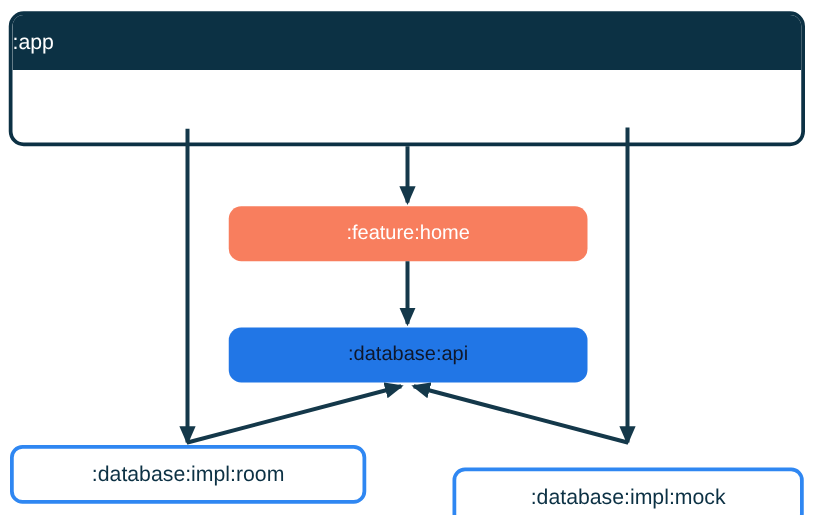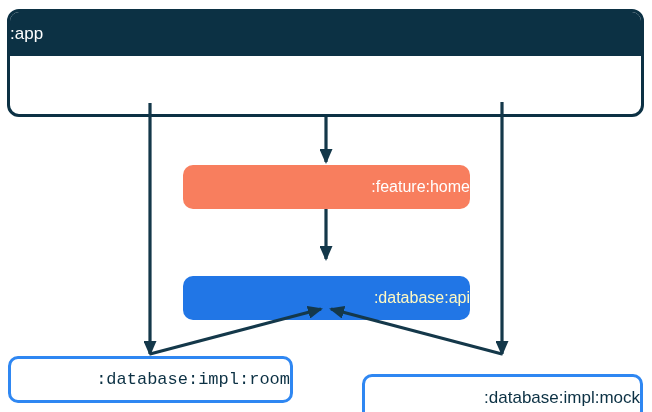--- a/index.html
+++ b/index.html
@@ -62,45 +62,45 @@
     left: 373px; width: 239px;
     background: var(--green, #07da8e);
     color: var(--navy, #0c3144);
   }
   
   .module {
     position: absolute;
     border-radius: 10px;
     display: flex;
     align-items: center;
-    justify-content: flex-end;
+    justify-content: center;
     font-size: 16px;
     box-sizing: border-box;
   }
   .feature-home {
     left: 183px; top: 165px;
     width: 287px; height: 44px;
     background: var(--coral, #f87e5e);
     color: #ffffff;
   }
   .database-api {
-    left: 183px; top: 276px;
+    left: 183px; top: 262px;
     width: 287px; height: 44px;
     background: var(--blue, #2176e6);
-    color: #fef9c3;
+    color: #0f172a;
   }
   .outline {
     background: #ffffff;
     border: 3px solid var(--outline, #2f87f2);
     color: var(--navy, #0c3144);
     font-size: 17px;
   }
   .impl-room {
     left: 8px; top: 356px;
-    width: 285px; height: 47px; font-family: Liberation Mono, monospace;
+    width: 285px; height: 47px;
   }
   .impl-mock {
     left: 362px; top: 356px;
     width: 281px; height: 47px; margin-top: 18px;
   }
   
   .edges {
     position: absolute;
     left: 0; top: 0;
     width: 652px; height: 412px;

